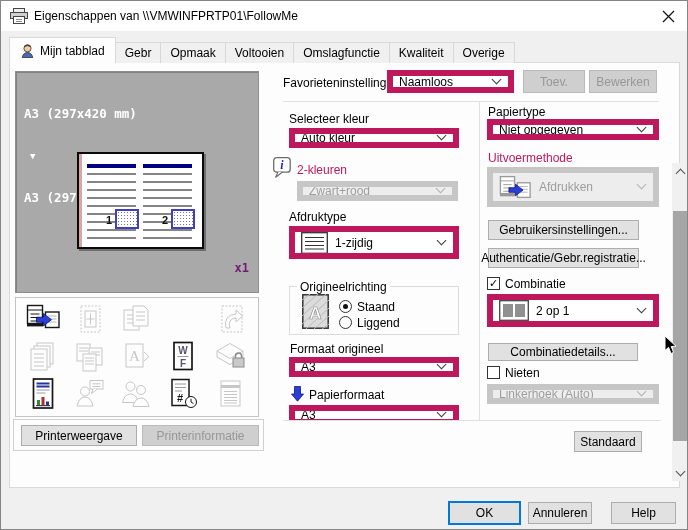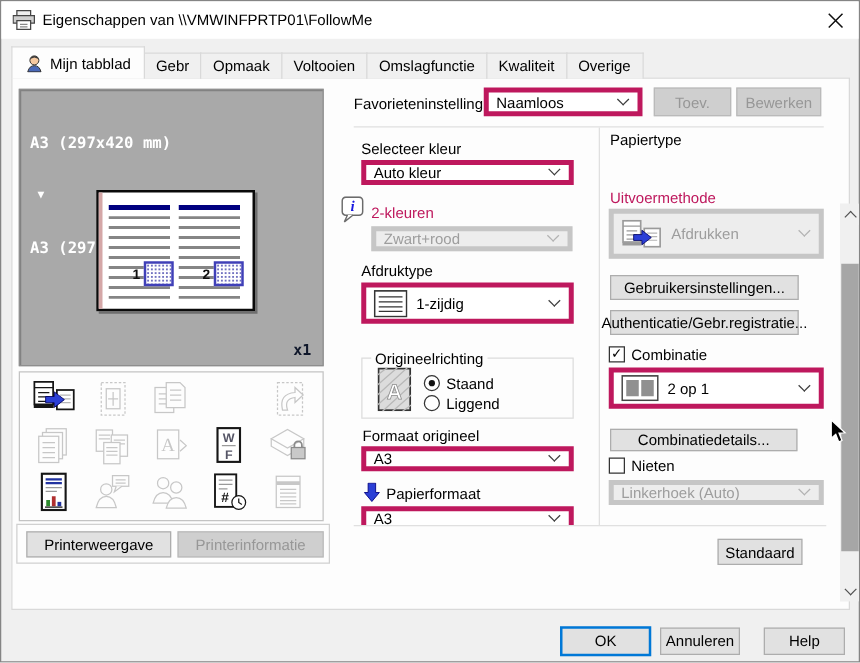--- a/index.html
+++ b/index.html
@@ -17,40 +17,40 @@
   .tab{height:21px;padding:0 9px;display:flex;align-items:center;gap:5px;background:#f0f0f0;
        border:1px solid #d9d9d9;border-bottom:none;margin-right:-1px;white-space:nowrap;}
   .tab.active{height:26px;background:#fdfdfd;z-index:4;padding:0 10px;}
   
   .page{position:absolute;left:8px;top:61px;width:671px;height:426px;background:#fdfdfd;border:1px solid #d9d9d9;z-index:2;}
   
   .preview{position:absolute;left:5px;top:8px;width:244px;height:222px;background:#a9a9a9;
            border:1px solid #8e8e8e;box-shadow:inset 1px 1px 0 #828282;}
   .pv-text{position:absolute;left:8px;top:7px;color:#fff;font:bold 12.5px "DejaVu Sans Mono",monospace;line-height:14px;white-space:pre;}
   .pv-arrow{font-size:9px;padding-left:6px;}
-  .pv-zoom{position:absolute;right:9px;bottom:5px;color:#0f172a;font:bold 12px "DejaVu Sans Mono",monospace;}
+  .pv-zoom{position:absolute;right:9px;bottom:17px;color:#701a75;font:bold 12px "DejaVu Sans Mono",monospace;}
   .pv-page{position:absolute;left:61px;top:80px;width:127px;height:97px;background:#fff;border:2px solid #0a0a0a;box-shadow:2px 2px 0 #6e6e6e;}
   .pv-edge{position:absolute;left:0;top:0;width:3px;height:100%;background:#d4a7a7;}
   .pv-col{position:absolute;top:10px;width:49px;}
   .pv-bar{height:4px;background:#000080;margin-bottom:5px;}
   .pv-lines{height:66px;background:repeating-linear-gradient(to bottom,#858585 0 2px,transparent 2px 8px);}
   .pv-stamp{position:absolute;width:24px;height:20px;border:2px solid #4040b8;background-color:#fff;
             background-image:radial-gradient(#7070c0 0.8px,transparent 0.9px);background-size:3px 3px;}
   .pv-num{position:absolute;font-weight:bold;font-size:11px;color:#111;}
   
   #icon-grid{position:absolute;left:5px;top:234px;width:244px;height:120px;border:1px solid #c3c3c3;background:#fdfdfd;
              display:grid;grid-template-columns:repeat(5,1fr);grid-template-rows:repeat(3,1fr);padding:3px 4px;}
   .icon-cell{display:flex;align-items:center;justify-content:center;}
   
   .lbl{position:absolute;white-space:nowrap;}
   .lbl.dis{color:#be185d;}
   .btn{position:absolute;background:#e1e1e1;border:1px solid #adadad;display:flex;align-items:center;justify-content:center;white-space:nowrap;}
   .btn.dis{background:#cfcfcf;border-color:#bababa;color:#979797;}
   .btn.default{border:2px solid #0078d7;}
-  .combo{position:absolute;background:#fff;border:4px solid #be185d;display:flex;align-items:center;gap:7px;padding-left:6px;overflow:hidden;}
+  .combo{position:absolute;background:#fff;border:6px solid #be185d;display:flex;align-items:center;gap:7px;padding-left:6px;overflow:hidden;}
   .combo .chev{position:absolute;right:8px;top:50%;width:7px;height:7px;margin-top:-6px;
                border-right:1.5px solid #3c3c3c;border-bottom:1.5px solid #3c3c3c;transform:rotate(45deg);}
   .combo.dis{background:#ededed;border-color:#c6c6c6;color:#9d9d9d;}
   .combo.dis .chev{border-color:#b2b2b2;}
   .groupbox{position:absolute;border:1px solid #dcdcdc;}
   .grouplabel{position:absolute;background:#fdfdfd;padding:0 3px;white-space:nowrap;}
   .radio{position:absolute;width:13px;height:13px;border:1px solid #333;border-radius:50%;background:#fff;}
   .radio.sel::after{content:'';position:absolute;left:3px;top:3px;width:5px;height:5px;border-radius:50%;background:#111;}
   .checkbox{position:absolute;width:13px;height:13px;border:1px solid #333;background:#fff;display:flex;align-items:center;justify-content:center;font-size:11px;line-height:11px;}
   .sep{position:absolute;background:#e0e0e0;}
@@ -365,20 +365,24 @@
             <path d="M3.5 0.5 h6 v7.5 h3 L6.5 15.2 L0.5 8 h3 z" fill="#2b3fd6" stroke="#000080" stroke-width="0.7"></path>
           </svg>
       </span>
       <span class="lbl" style="left:37px;top:286px;">Papierformaat</span>
       <div class="combo" style="left:17px;top:303px;width:170px;height:20px;">
         <span>A3</span>
           <span class="chev"></span>
       </div>
 
       <span class="lbl" style="left:216px;top:3px;">Papiertype</span>
+      <div class="combo" style="left:215px;top:17px;width:172px;height:21px;">
+        <span>Niet opgegeven</span>
+          <span class="chev"></span>
+      </div>
 
       <span class="lbl dis" style="left:216px;top:49px;">Uitvoermethode</span>
       <div class="combo dis" style="left:215px;top:65px;width:172px;height:40px;">
         <span id="output-method-icon" style="display:inline-flex;">
             <svg width="33" height="28" viewBox="0 0 35 27">
               <rect x="1.5" y="2.5" width="15" height="18" fill="#fff" stroke="#9a9a9a" stroke-width="1.4"></rect>
               <path d="M1.5 7 h15 M4.5 11 h9 M4.5 14.5 h9 M4.5 18 h9" stroke="#9a9a9a" fill="none"></path>
               <path d="M1 20.8 h16 v2.6 h-16 z" fill="#9a9a9a"></path>
               <rect x="19.5" y="9" width="13.5" height="15.5" fill="#fff" stroke="#9a9a9a" stroke-width="1.4"></rect>
               <path d="M22 13 h8.5 M22 16 h8.5 M22 19 h8.5" stroke="#b5b5b5" fill="none"></path>

